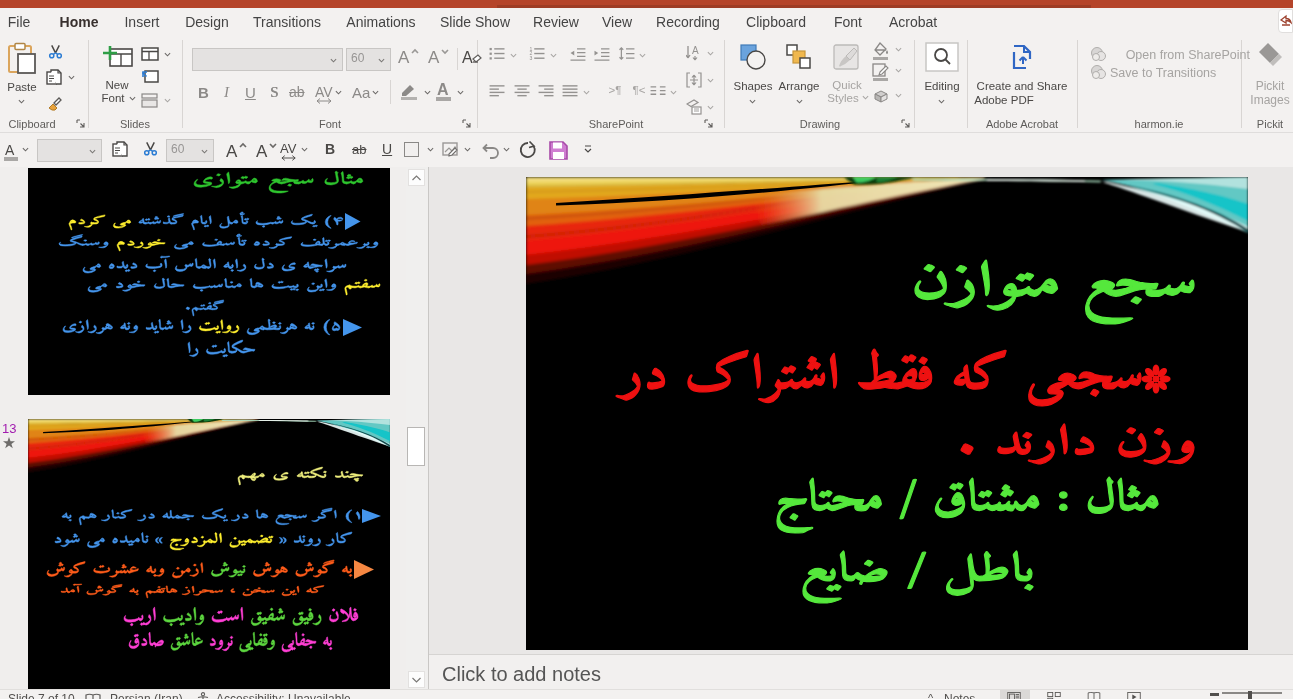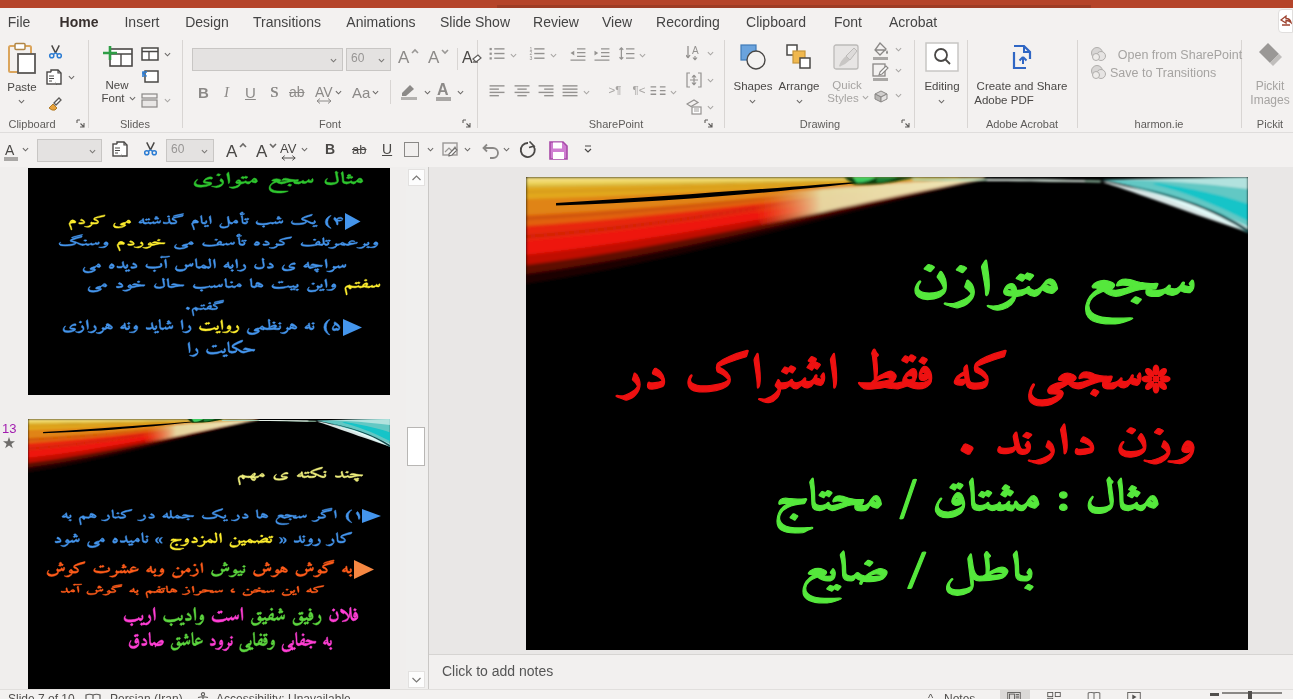--- a/index.html
+++ b/index.html
@@ -16,21 +16,21 @@
 .glabel{position:absolute;top:118px;height:12px;font-size:11px;color:#5e5c5a;text-align:center;width:120px}
 .btxt{position:absolute;font-size:11.5px;color:#4a4846;text-align:center}
 .gtxt{position:absolute;font-size:11.5px;color:#a6a4a2;text-align:center}
 .chev{position:absolute;width:7px;height:5px}
 #qat{position:absolute;left:0;top:134px;width:1293px;height:33px;background:#f3f1f0}
 #content{position:absolute;left:0;top:167px;width:1293px;height:522px;background:#e9e7e6}
 #leftpanel{position:absolute;left:0;top:167px;width:406px;height:522px;background:#f0eeed}
 #paneldiv{position:absolute;left:428px;top:167px;width:1px;height:522px;background:#c9c7c5}
 #sbtrack{position:absolute;left:406px;top:167px;width:22px;height:522px;background:#f0efee}
 #notesbar{position:absolute;left:429px;top:654px;width:864px;height:35px;background:#f2f0ef;border-top:1px solid #d6d4d2}
-#notestext{position:absolute;left:442px;top:663px;font-size:14px;color:#555}
+#notestext{position:absolute;left:442px;top:663px;font-size:20px;color:#555}
 #statusbar{position:absolute;left:0;top:689px;width:1293px;height:10px;background:#f3f1f0;border-top:1px solid #e1dfdd;font-size:12px;color:#514f4d}
 .thumb{position:absolute;left:28px;width:362px;background:#000}
 svg{display:block}
 .ic{position:absolute}
 </style></head><body>
 <div id="app">
     <div id="titlebar"></div>
     <div id="searchline"></div>
     <div id="tabrow">
       <div class="tab" style="left:-26px;width:90px">File</div>
@@ -352,21 +352,21 @@
         <path d="M13 20 v-7 M13 13 l-3.5 3.5 M13 13 l3.5 3.5" stroke="#2f66c4" stroke-width="2" fill="none"></path>
       </svg>
       <div class="btxt" style="left:962px;top:80px;width:120px">Create and Share</div>
       <div class="btxt" style="left:944px;top:94px;width:120px">Adobe PDF</div>
       <div class="glabel" style="left:962px">Adobe Acrobat</div>
       <svg class="ic" style="left:1090px;top:46px" width="16" height="16" viewBox="0 0 16 16">
         <circle cx="7" cy="7" r="5.5" fill="#d8d6d5" stroke="#b0aeac" stroke-width="1"></circle>
         <circle cx="11" cy="10" r="4.5" fill="#e6e4e3" stroke="#b0aeac" stroke-width="1"></circle>
         <circle cx="6" cy="11" r="3.5" fill="#eeecea" stroke="#b0aeac" stroke-width="1"></circle>
       </svg>
-      <div class="gtxt" style="left:1110px;top:48px;width:140px;text-align:center;font-size:12.5px">Open from SharePoint</div>
+      <div class="gtxt" style="left:1110px;top:48px;width:140px;text-align:right;font-size:12.5px">Open from SharePoint</div>
       <svg class="ic" style="left:1090px;top:64px" width="16" height="16" viewBox="0 0 16 16">
         <circle cx="7" cy="7" r="5.5" fill="#d8d6d5" stroke="#b0aeac" stroke-width="1"></circle>
         <circle cx="11" cy="10" r="4.5" fill="#e6e4e3" stroke="#b0aeac" stroke-width="1"></circle>
         <circle cx="6" cy="11" r="3.5" fill="#eeecea" stroke="#b0aeac" stroke-width="1"></circle>
       </svg>
       <div class="gtxt" style="left:1110px;top:66px;width:140px;text-align:left;font-size:12.5px">Save to Transitions</div>
       <div class="glabel" style="left:1099px">harmon.ie</div>
       <svg class="ic" style="left:1256px;top:42px" width="27" height="25" viewBox="0 0 27 25">
         <path d="M12 1 L23 12 L14 21 L3 10 Z" fill="#9a9896"></path>
         <path d="M14 21 L23 12 L26 15 L17 24 Z" fill="#c0bebc"></path>

